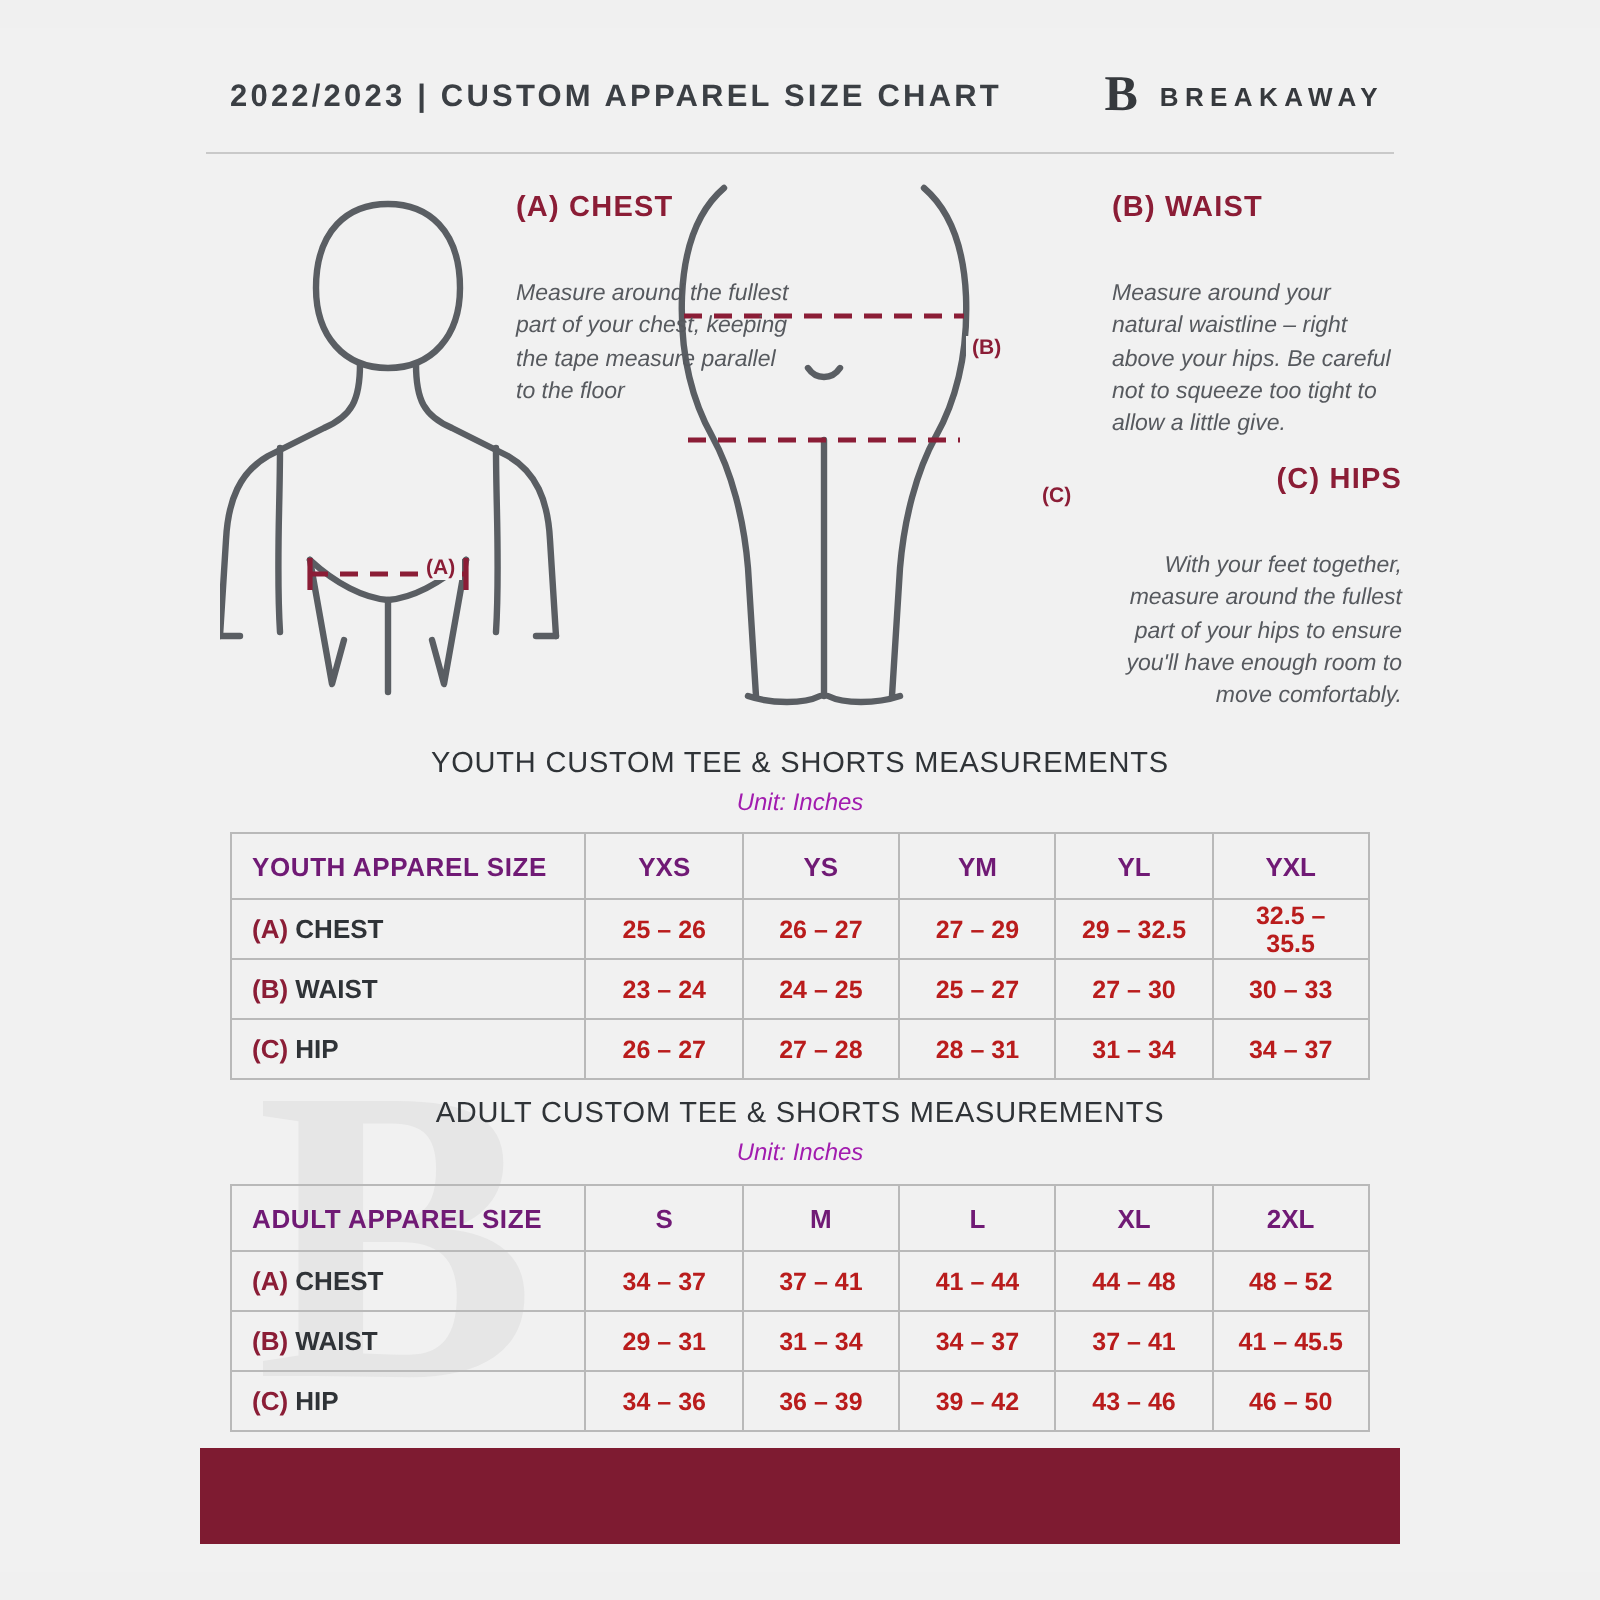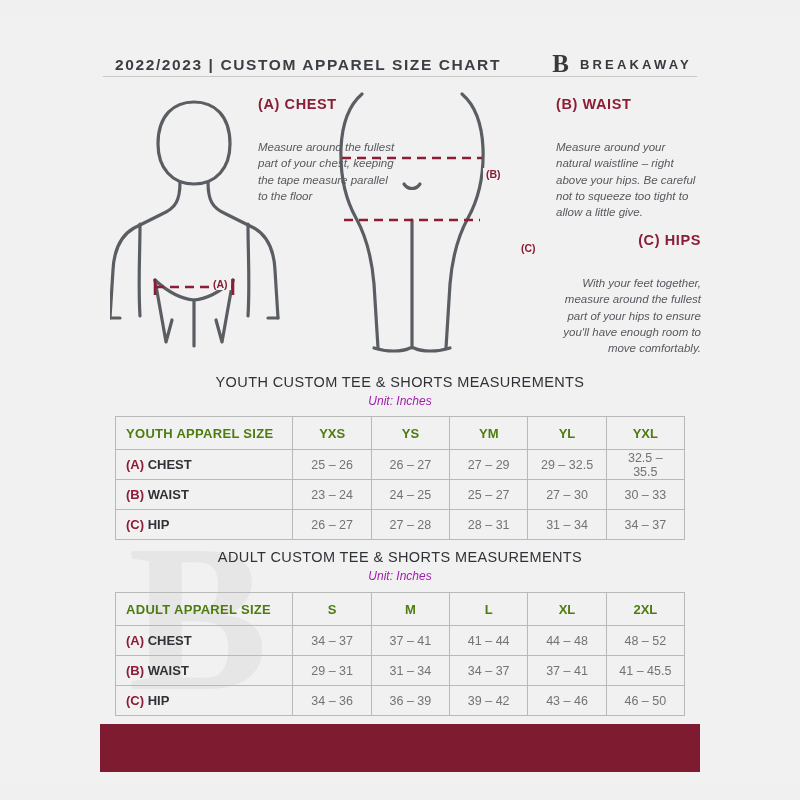--- a/index.html
+++ b/index.html
@@ -43,21 +43,20 @@
   }
 
   
   .header {
     position: absolute;
     left: 0;
     top: 18px;
     width: 800px;
     height: 48px;
     z-index: 2;
-    margin-top: 16px;
   }
   .header-title {
     position: absolute;
     left: 115px;
     top: 8px;
     font-size: 15.5px;
     font-weight: bold;
     letter-spacing: 1.6px;
     color: #3b3f44;
   }
@@ -166,29 +165,29 @@
     width: 570px;
     left: 115px;
     z-index: 2;
     background: transparent;
   }
   table.size-table td, table.size-table th {
     border: 1px solid #b9b9b9;
     height: 30px;
     padding: 0 10px;
     font-size: 12.5px;
-    color: #737373;
+    color: #b91c1c;
     text-align: center;
-    font-weight: normal;
+    font-weight: bold;
     box-sizing: border-box;
   }
   table.size-table tr.head th {
     font-size: 13px;
     font-weight: bold;
-    color: #4d7c0f;
+    color: #701a75;
     height: 33px;
   }
   table.size-table tr.head th.rowhead {
     text-align: left;
     letter-spacing: 0.3px;
   }
   table.size-table td.rowhead {
     text-align: left;
     font-weight: bold;
     font-size: 13px;

